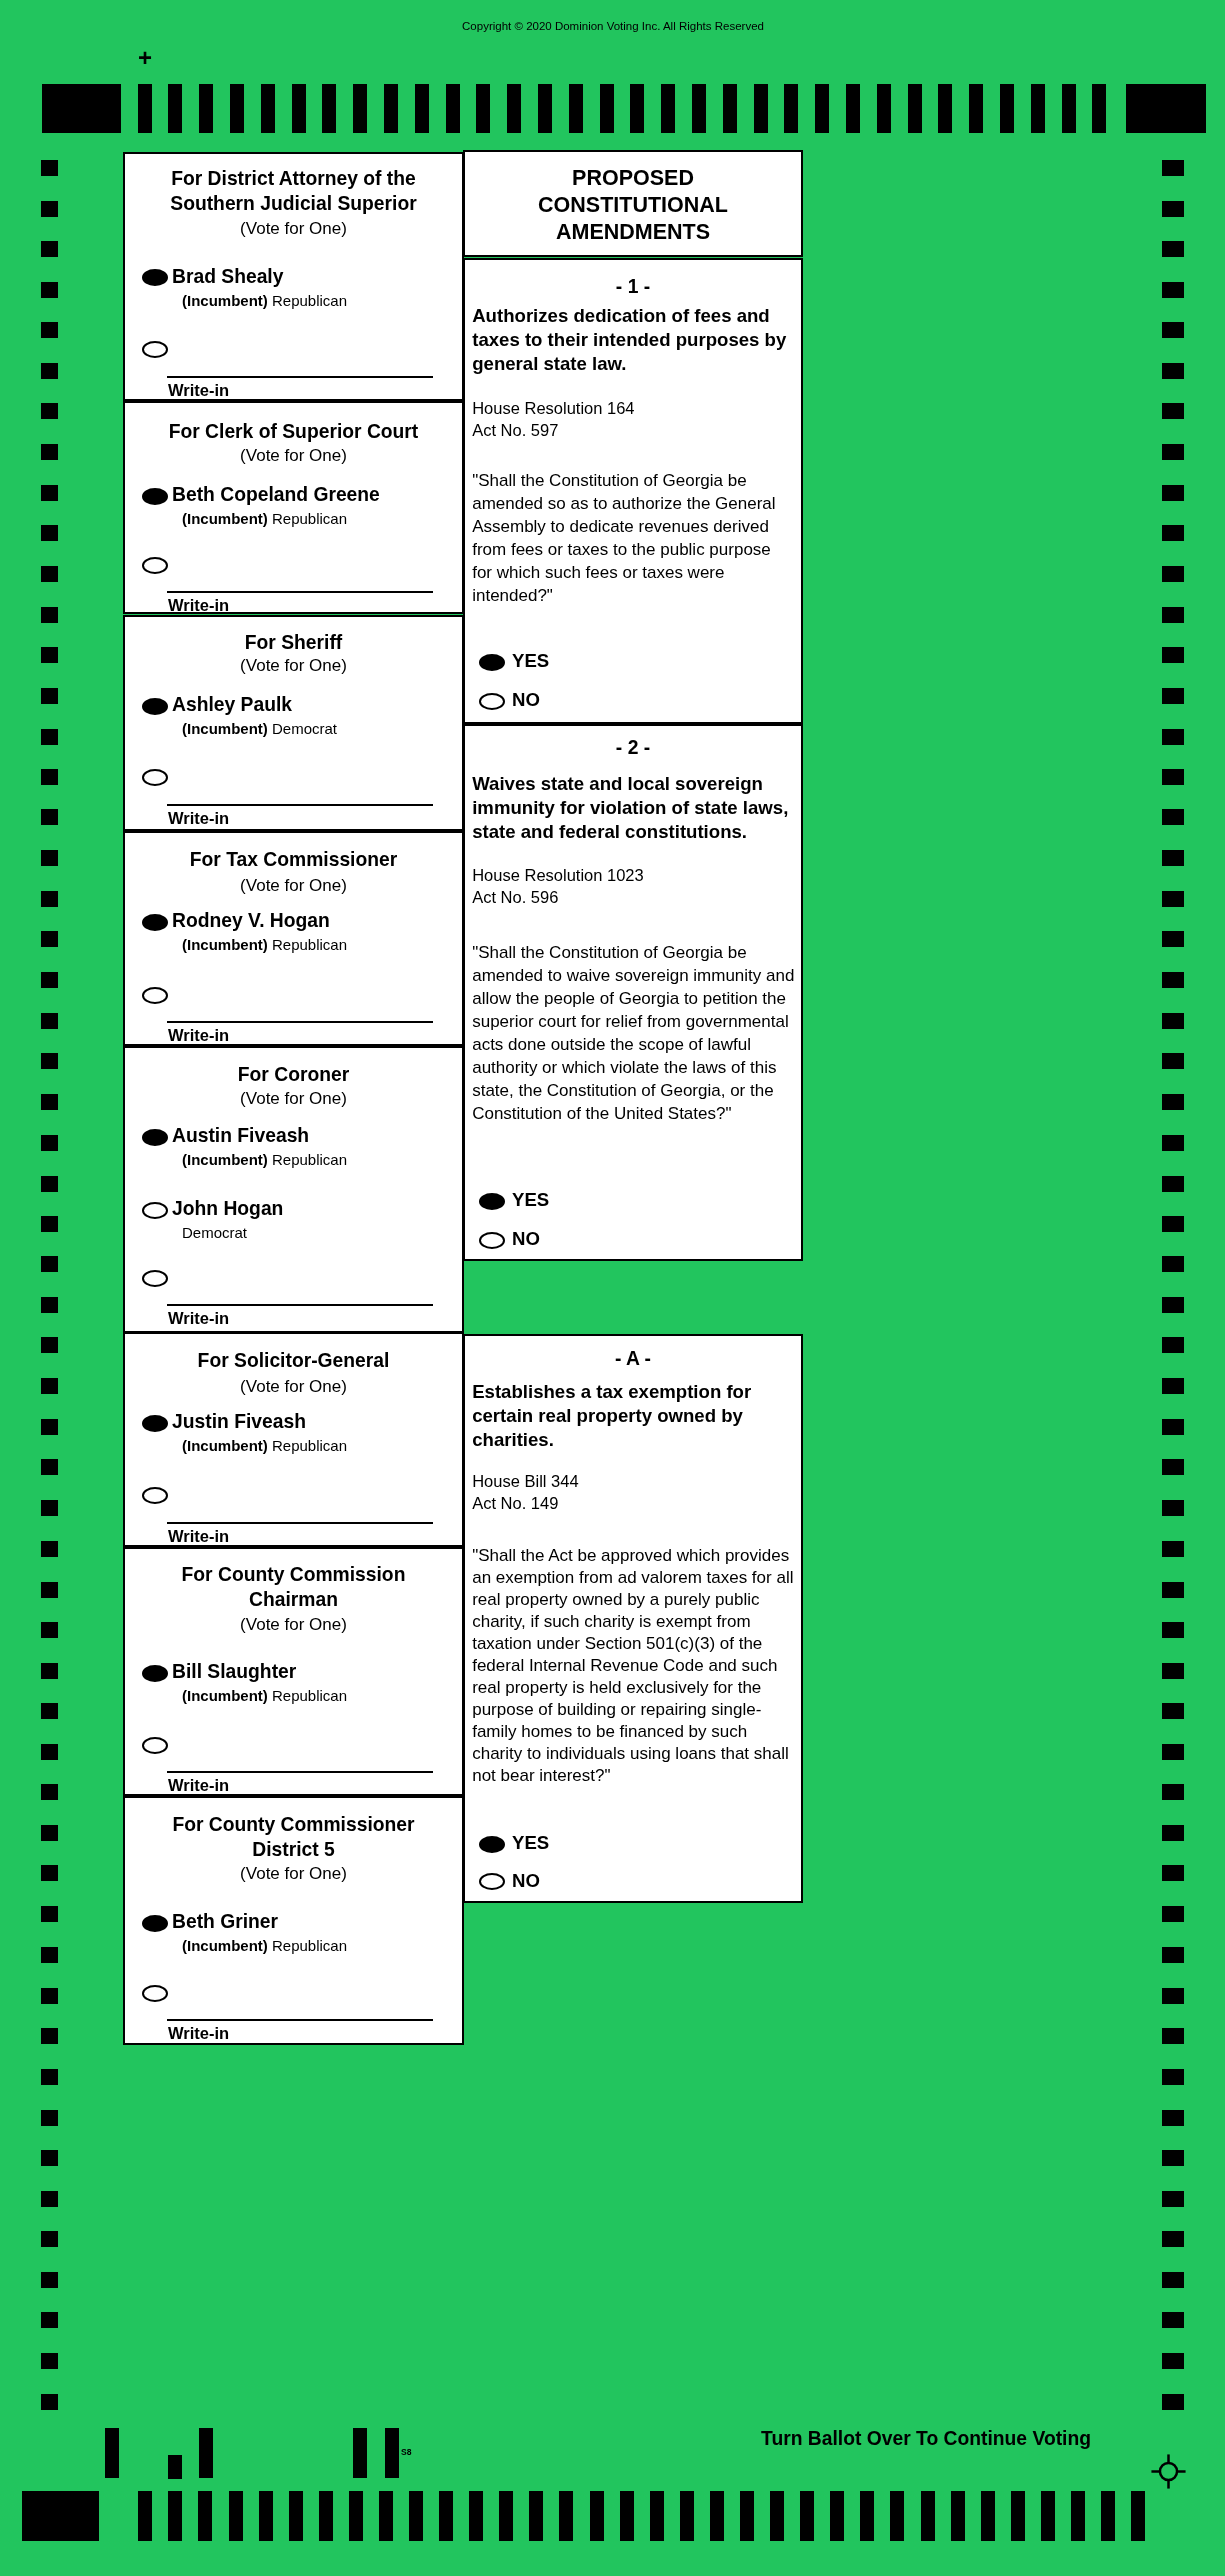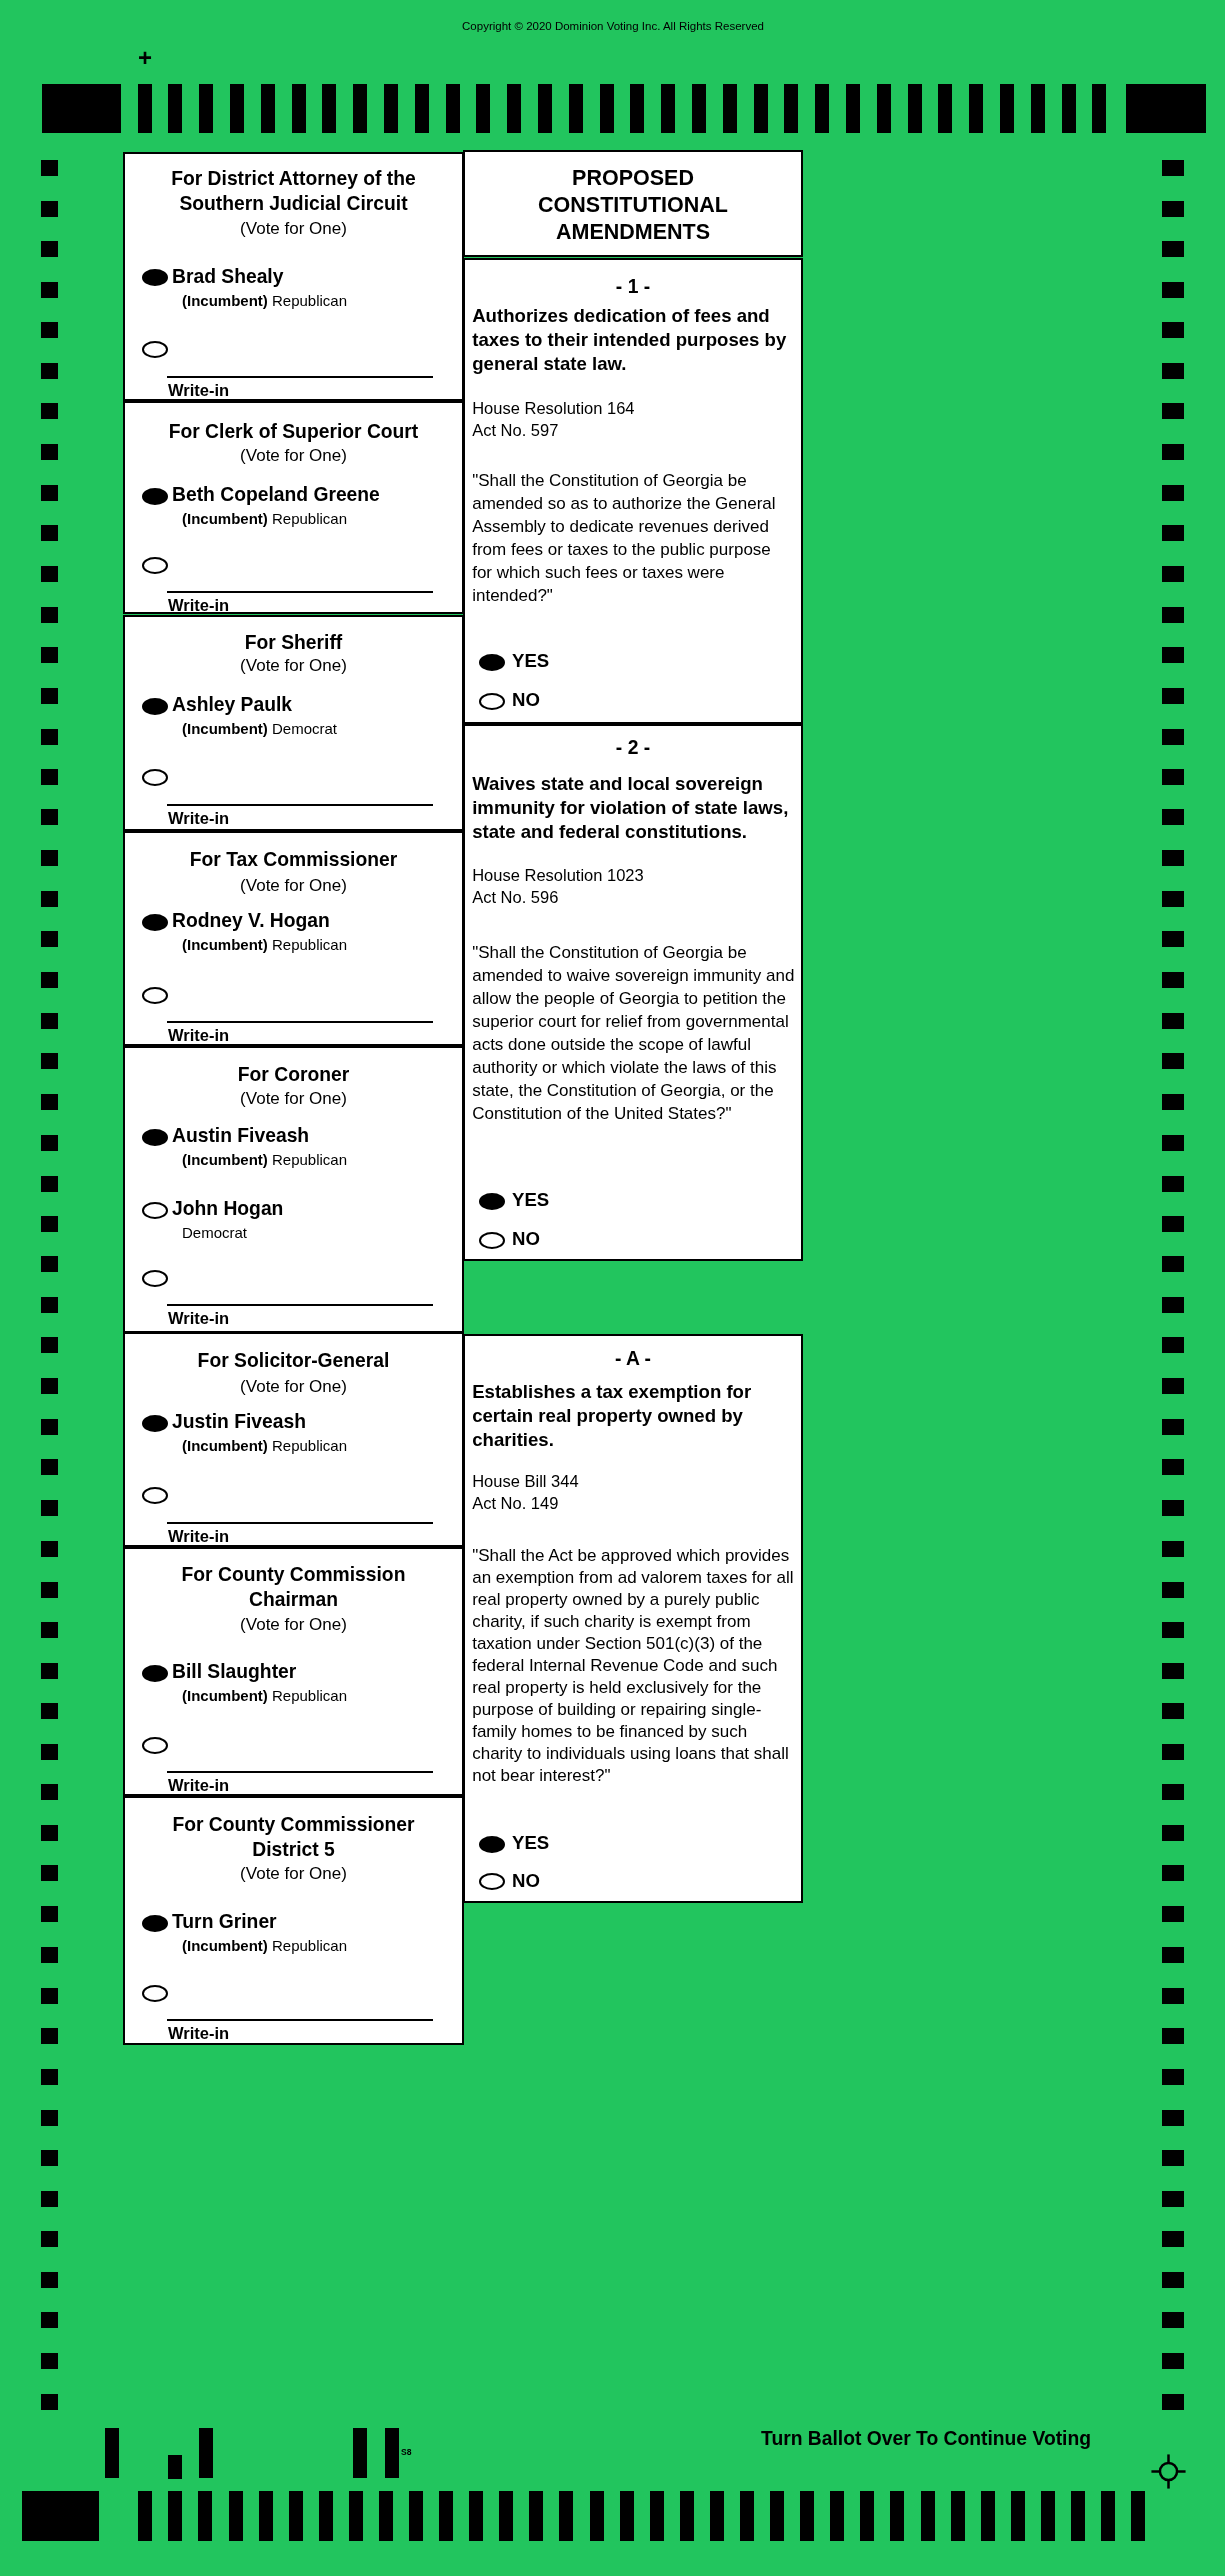--- a/index.html
+++ b/index.html
@@ -220,21 +220,21 @@
       <div class="tmark" style="left: 41px; top: 2353px; width: 16.5px; height: 15.8px;"></div>
       <div class="tmark" style="left: 1162px; top: 2353px; width: 21.5px; height: 15.8px;"></div>
       <div class="tmark" style="left: 41px; top: 2394px; width: 16.5px; height: 15.8px;"></div>
       <div class="tmark" style="left: 1162px; top: 2394px; width: 21.5px; height: 15.8px;"></div>
     </div>
 
   <div id="left-column">
       <div class="box" style="left: 123px; top: 152px; width: 341px; height: 249px;">
         <div class="contest-title" style="top: 11.5px;">
           <div>For District Attorney of the</div>
-          <div>Southern Judicial Circuit</div>
+          <div>Southern Judicial Superior</div>
         </div>
         <div class="instr" style="top: 65px;">(Vote for One)</div>
         <div class="oval filled" style="left: 16.5px; top: 115px;"></div>
         <div class="cand-name" style="left: 47px; top: 112px;">Brad Shealy</div>
         <div class="cand-sub" style="left: 57px; top: 138px;"><span class="inc">(Incumbent)</span> <span>Republican</span></div>
         <div class="oval" style="left: 16.5px; top: 187px;"></div>
         <div class="writein-line" style="top: 222px;"></div>
         <div class="writein-label" style="top: 227px;">Write-in</div>
       </div>
       <div class="box" style="left: 123px; top: 401px; width: 341px; height: 213px;">
@@ -313,21 +313,21 @@
         <div class="writein-line" style="top: 222px;"></div>
         <div class="writein-label" style="top: 227px;">Write-in</div>
       </div>
       <div class="box" style="left: 123px; top: 1796px; width: 341px; height: 249px;">
         <div class="contest-title" style="top: 14.3px;">
           <div>For County Commissioner</div>
           <div>District 5</div>
         </div>
         <div class="instr" style="top: 66px;">(Vote for One)</div>
         <div class="oval filled" style="left: 16.5px; top: 117px;"></div>
-        <div class="cand-name" style="left: 47px; top: 113px;">Turn Griner</div>
+        <div class="cand-name" style="left: 47px; top: 113px;">Beth Griner</div>
         <div class="cand-sub" style="left: 57px; top: 139px;"><span class="inc">(Incumbent)</span> <span>Republican</span></div>
         <div class="oval" style="left: 16.5px; top: 187px;"></div>
         <div class="writein-line" style="top: 221px;"></div>
         <div class="writein-label" style="top: 226px;">Write-in</div>
       </div>
     </div>
 
   <div class="box" style="left:463px;top:150px;width:340px;height:107px;">
     <div class="mhead" style="position:absolute;left:0;right:0;top:13px;">
       <div>PROPOSED</div>

